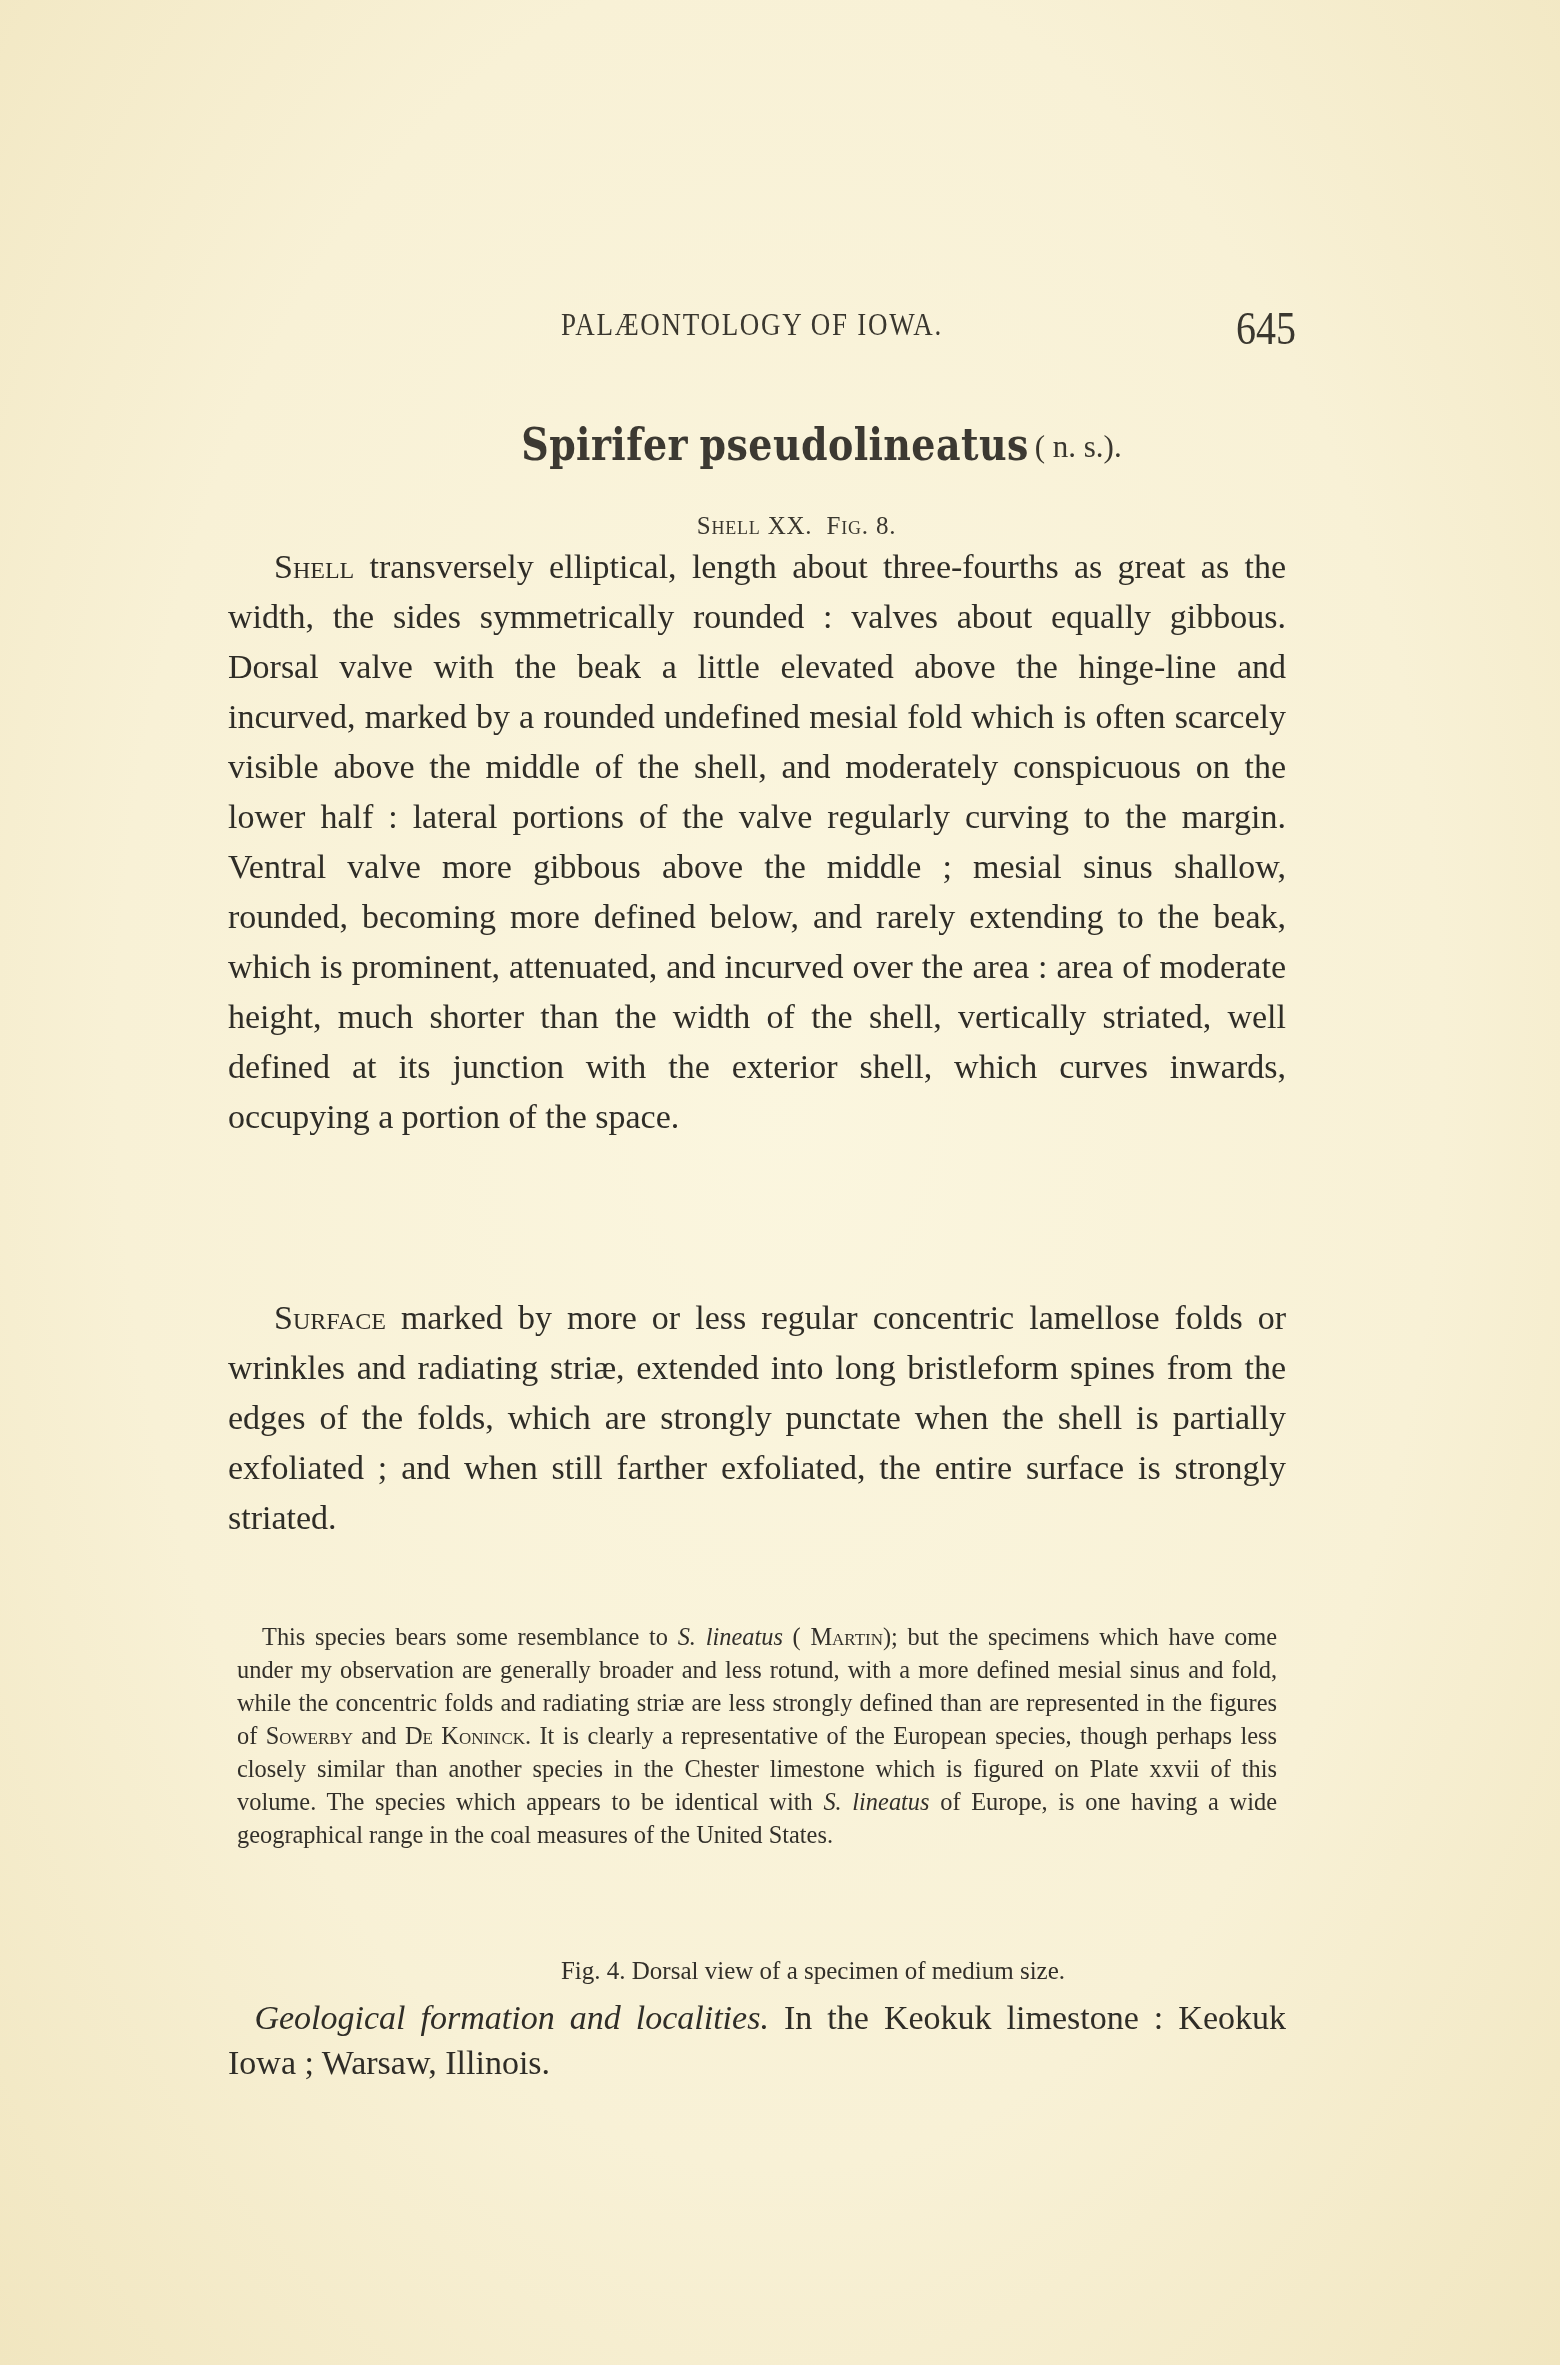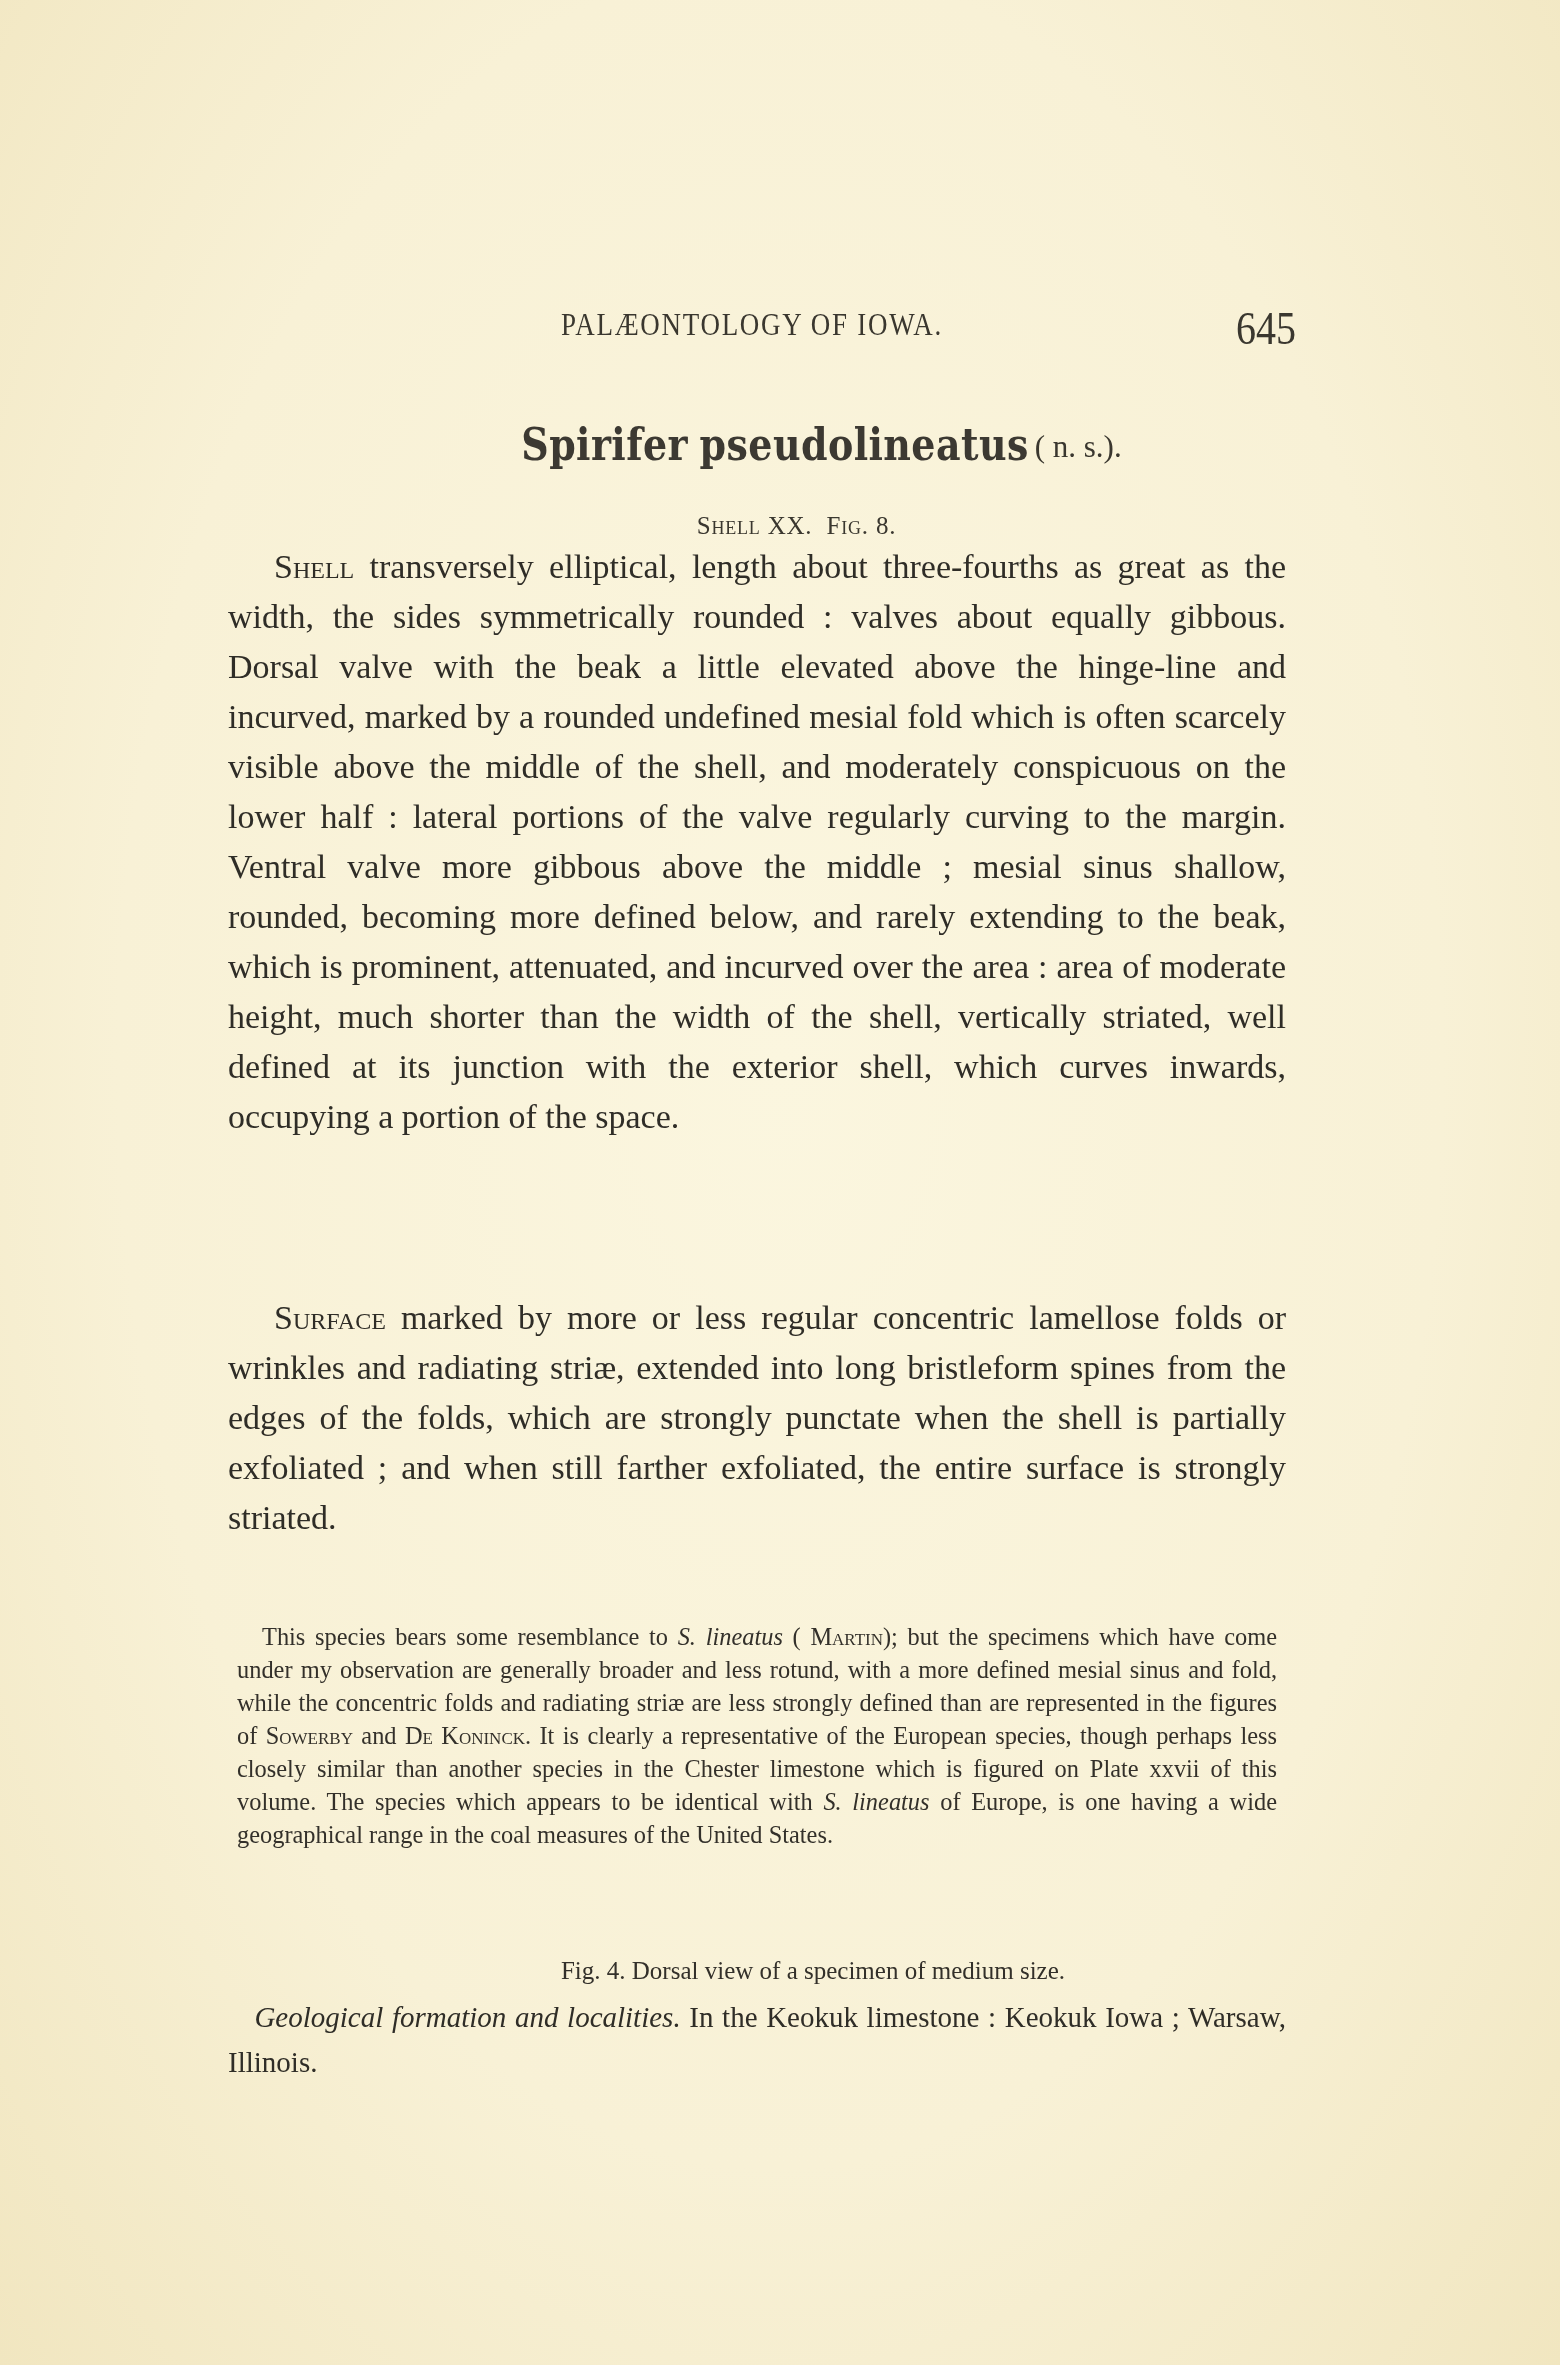--- a/index.html
+++ b/index.html
@@ -122,21 +122,21 @@
       font-size: 25px;
       color: #33302a;
       padding-left: 33px;
       box-sizing: border-box;
     }
     .geology {
       position: absolute;
       left: 212px;
       width: 1058px;
       top: 1995px;
-      font-size: 29px;
+      font-size: 34px;
       line-height: 45px;
       text-align: justify;
       color: #2f2d27;
     }
     .geology p { margin: 0; text-indent: 26.4px; }
     .it { font-style: italic; }
   </style>
 </head>
 <body>
 

